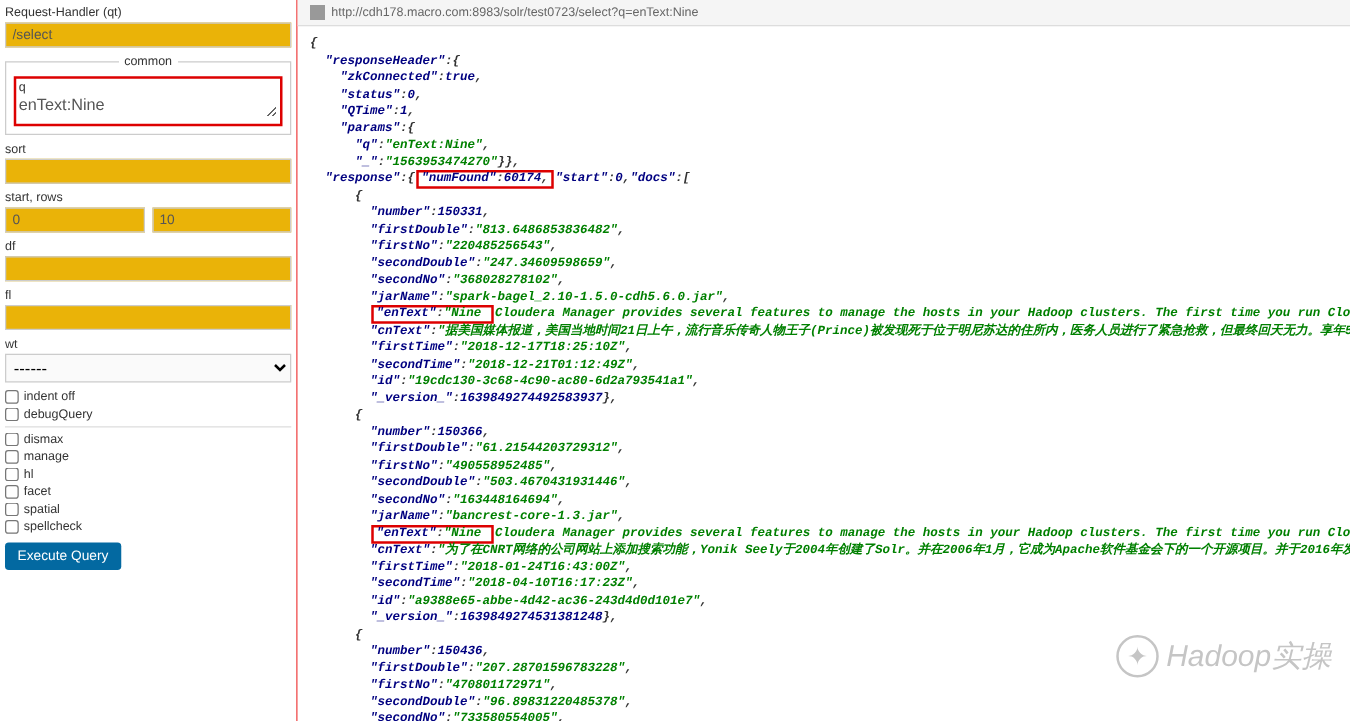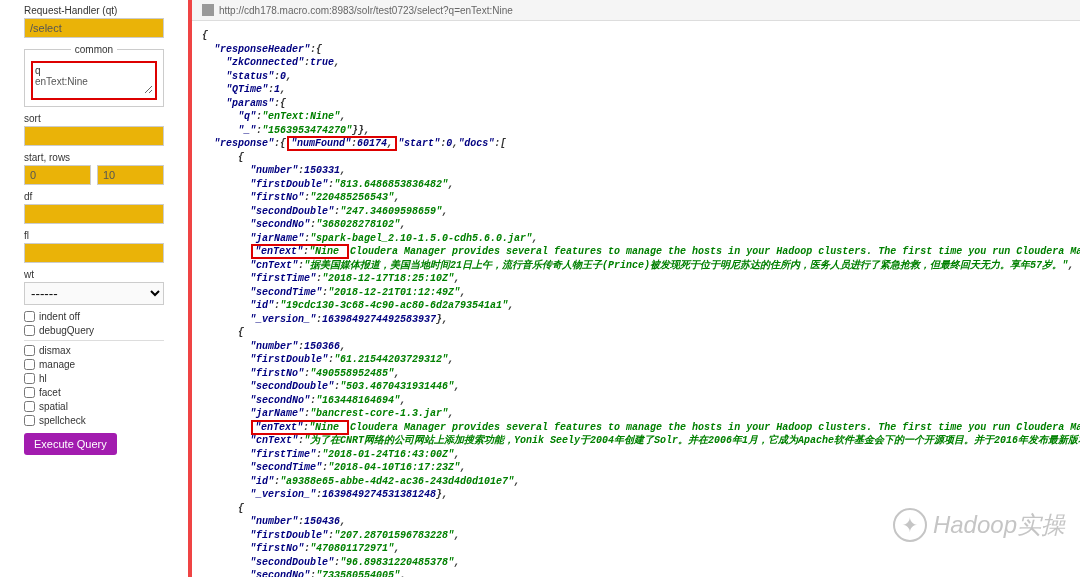--- a/index.html
+++ b/index.html
@@ -1,37 +1,37 @@
 <!DOCTYPE html>
 <html><head>
   <meta charset="utf-8">
   <style>
     * { box-sizing: border-box; margin: 0; padding: 0; }
     body { font-family: Arial, sans-serif; font-size: 11px; color: #333; display: flex; height: 577px; width: 1080px; overflow: hidden; }
-    .sidebar { width: 192px; padding: 5px 24px; border-right: 4px solid #ef4444; flex-shrink: 0; }
+    .sidebar { width: 238px; padding: 5px 4px; border-right: 1px solid #ef4444; flex-shrink: 0; }
     .main { flex: 1; overflow: hidden; position: relative; }
     .field-group { margin-bottom: 6px; }
     .field-label { font-size: 10px; color: #333; margin-bottom: 2px; display: block; }
     .text-input { width: 100%; padding: 3px 5px; border: 1px solid #ccc; font-size: 11px; background: #eab308; color: #555; }
-    .textarea { width: 100%; padding: 3px 5px; border: 1px solid #ccc; font-size: 10px; resize: vertical; height: 30px; font-family: Arial; color: #555; }
+    .textarea { width: 100%; padding: 3px 5px; border: 1px solid #ccc; font-size: 13px; resize: vertical; height: 30px; font-family: Arial; color: #555; }
     fieldset { border: 1px solid #ccc; padding: 6px; margin: 6px 0; }
     legend { font-size: 10px; padding: 0 4px; color: #333; text-align: center; }
     .q-field { border: 2px solid #d00; padding: 2px; }
     .q-label { font-size: 10px; color: #333; }
     .fq-row { display: flex; align-items: center; gap: 4px; }
     .fq-row input { flex: 1; }
     .icon-btn { width: 14px; height: 14px; font-size: 13px; color: #fff; text-align: center; line-height: 13px; border-radius: 2px; cursor: pointer; font-weight: bold; }
     .minus-btn { background: #c0392b; }
     .plus-btn { background: #27ae60; }
     .start-rows { display: flex; gap: 6px; }
     .start-rows input { flex: 1; }
     .wt-select { width: 100%; padding: 2px; border: 1px solid #ccc; background: #fafafa; }
     .checkbox-row { font-size: 10px; margin: 3px 0; display: flex; align-items: center; gap: 4px; }
     .checkbox-row input { width: 11px; height: 11px; }
-    .exec-btn { background: #a21caf; color: #fff; border: none; padding: 5px 10px; font-size: 11px; cursor: pointer; border-radius: 3px; margin-top: 4px; }
+    .exec-btn { background: #0369a1; color: #fff; border: none; padding: 5px 10px; font-size: 11px; cursor: pointer; border-radius: 3px; margin-top: 4px; }
     .url-bar { background: #f5f5f5; padding: 4px 10px; font-family: Liberation Sans, sans-serif; font-size: 10px; color: #666; border-bottom: 1px solid #ddd; display: flex; align-items: center; gap: 5px; }
     .url-icon { width: 12px; height: 12px; background: #999; display: inline-block; }
     .json-view { padding: 8px 10px; font-family: "Courier New", monospace; font-size: 10px; line-height: 1.35; white-space: pre; overflow: hidden; font-style: italic; font-weight: bold; }
     .jk { color: #000080; }
     .jv-num { color: #000080; }
     .jv-str { color: #008000; }
     .jv-bool { color: #000080; }
     .red-box { border: 2px solid #d00; padding: 0 2px; margin: 0 1px; }
     .watermark { position: absolute; right: 15px; bottom: 35px; font-size: 24px; font-style: italic; color: #bbb; opacity: 0.85; display: flex; align-items: center; gap: 6px; }
     .wm-icon { width: 34px; height: 34px; border: 2px solid #bbb; border-radius: 50%; display: inline-flex; align-items: center; justify-content: center; font-size: 20px; font-style: normal; }

